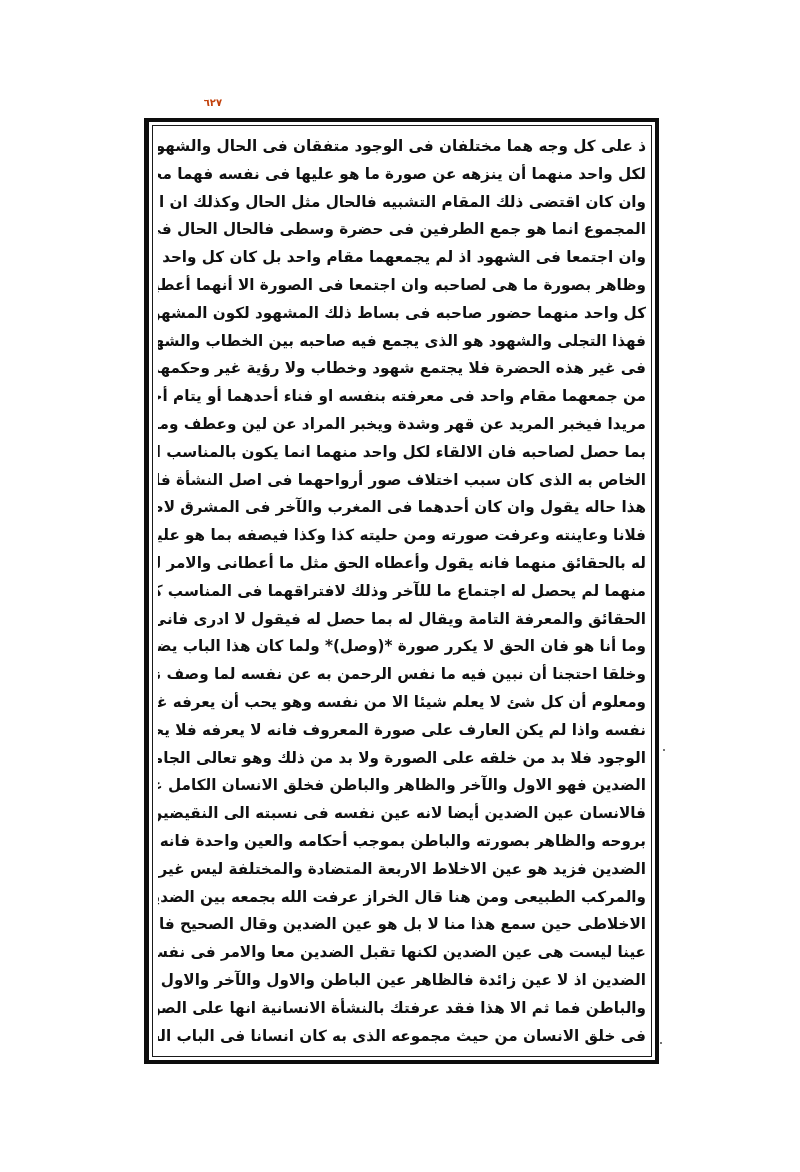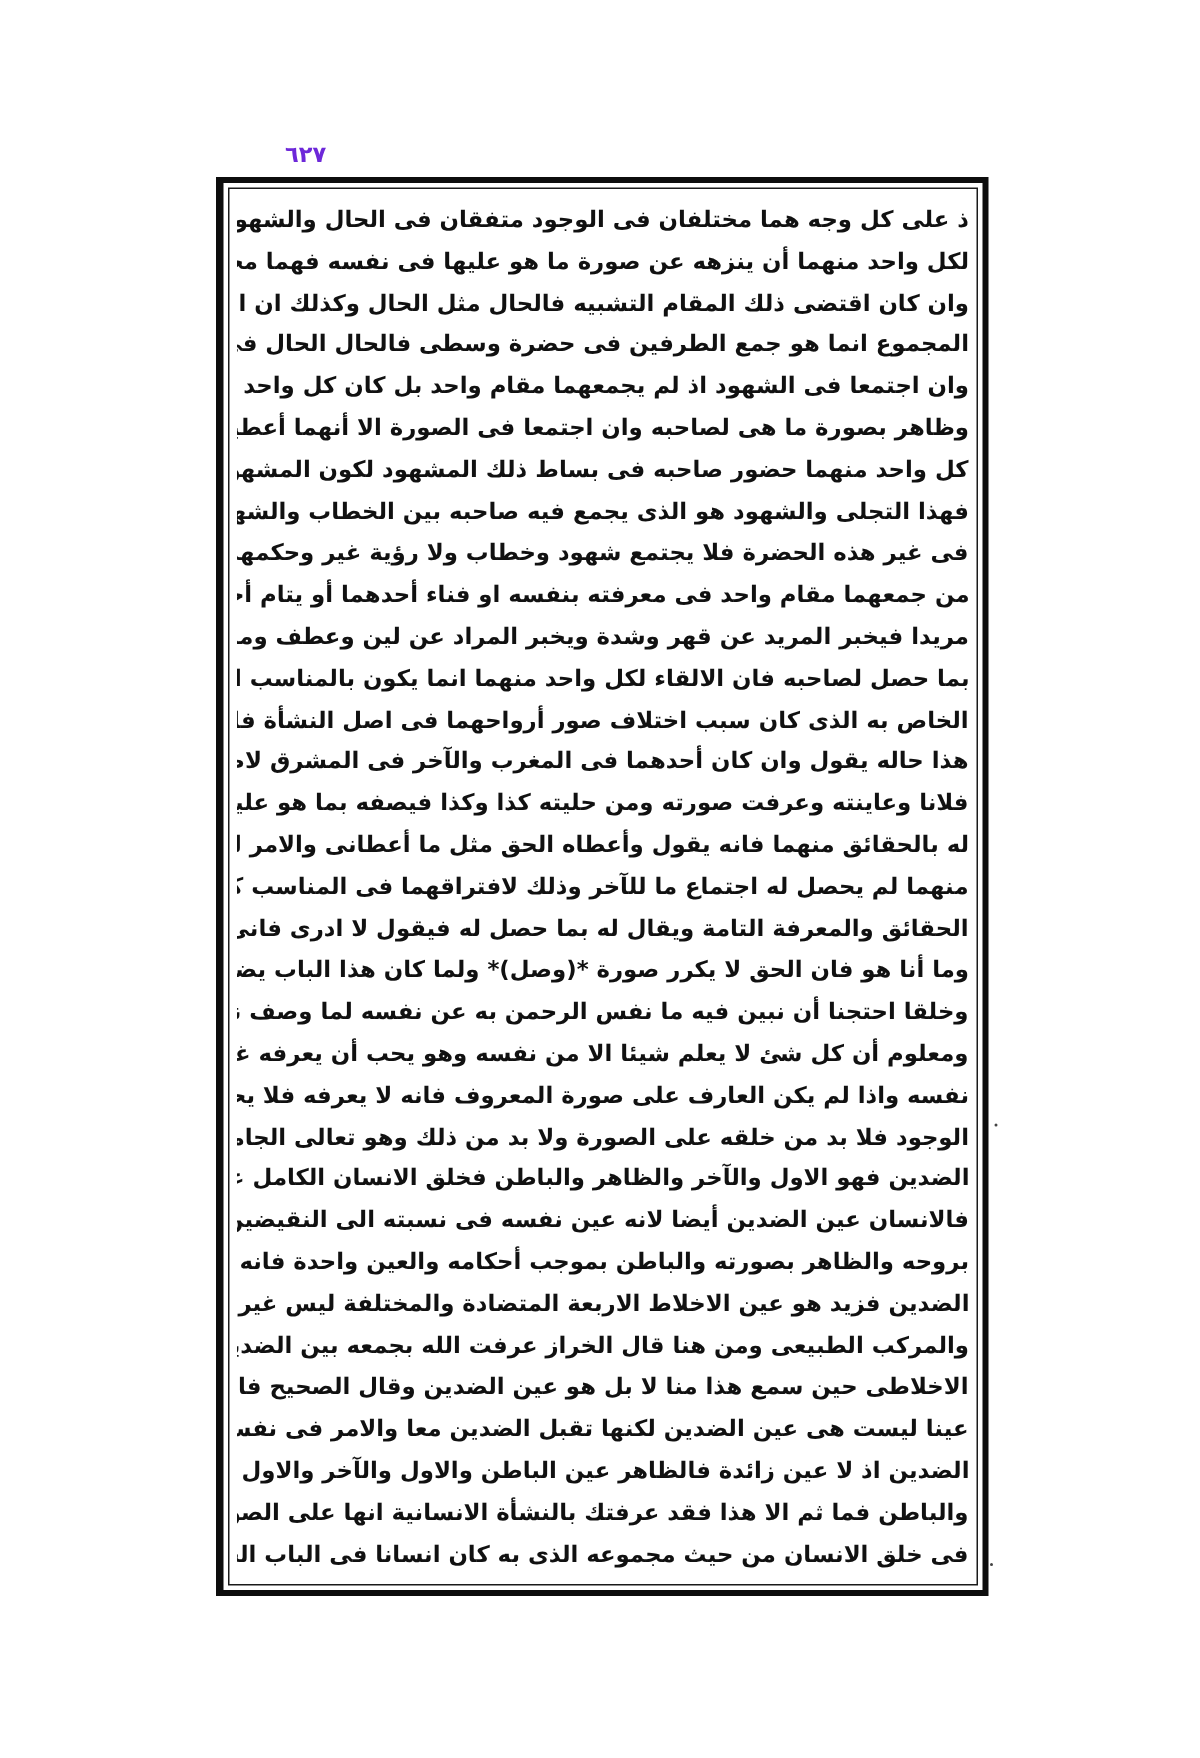--- a/index.html
+++ b/index.html
@@ -13,26 +13,26 @@
     position: relative;
     overflow: hidden;
     font-family: "DejaVu Sans", sans-serif;
     color: #111111;
   }
   .page-number {
     position: absolute;
     left: 190px;
     top: 94px;
     width: 32px;
-    text-align: left;
+    text-align: right;
     font-family: "DejaVu Sans", sans-serif;
     font-weight: bold;
-    font-size: 15px;
+    font-size: 10px;
     line-height: 18px;
-    color: #6d28d9;
+    color: #c2410c;
     direction: rtl;
   }
   .frame-outer {
     position: absolute;
     left: 144px;
     top: 118px;
     width: 506px;
     height: 938px;
     border: 4px solid #0d0d0d;
     border-top-width: 4px;

